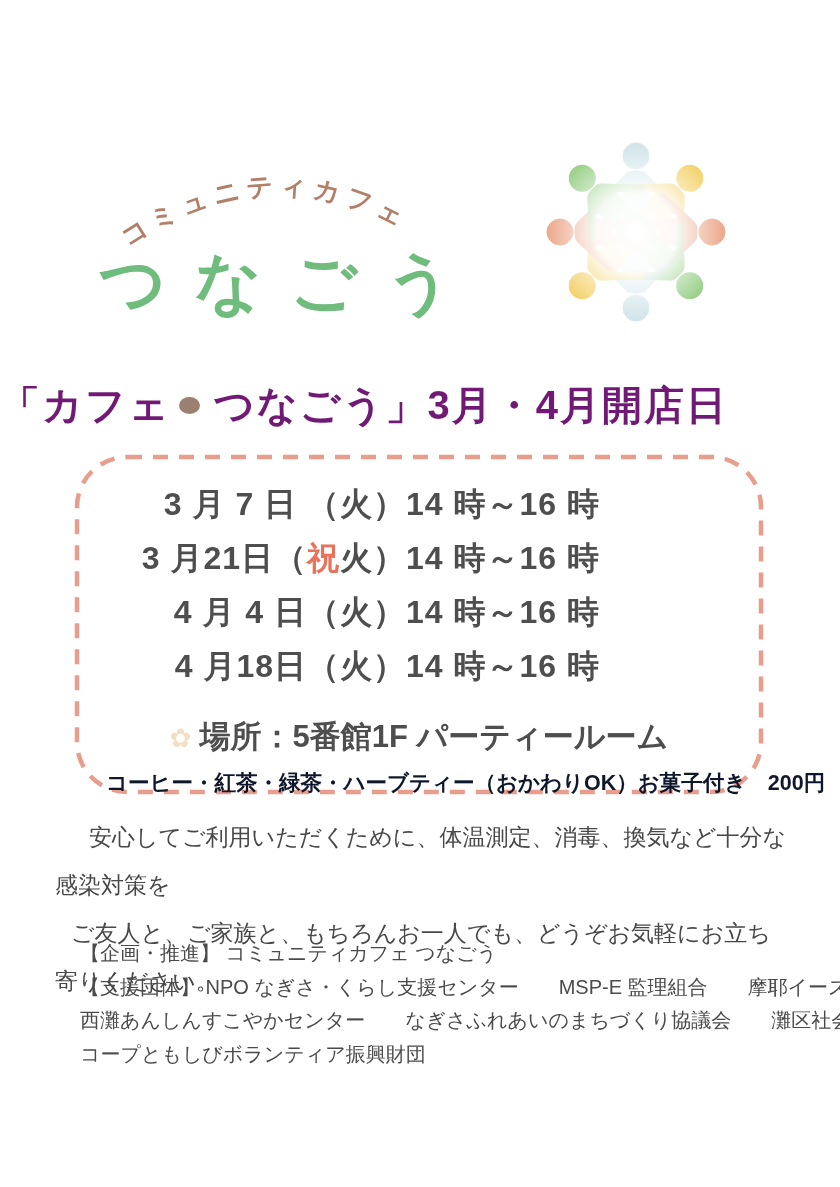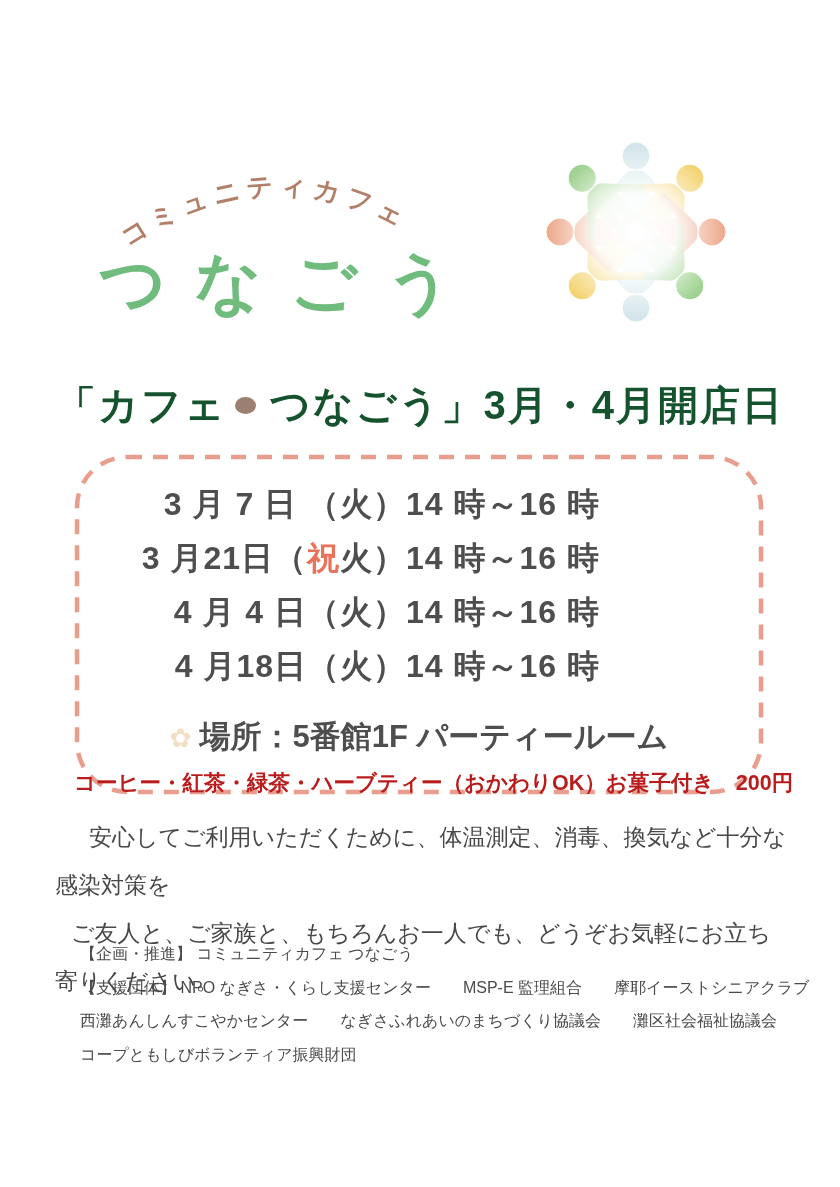--- a/index.html
+++ b/index.html
@@ -11,22 +11,22 @@
 
   
   .brand-svg { position:absolute; left:85px; top:140px; width:390px; height:200px; }
 
   
   .logo-svg { position:absolute; left:522px; top:118px; width:228px; height:228px; }
 
   
   .title {
     position:absolute; top:378px; left:0; width:100%;
-    text-align:center; font-size:40px; font-weight:bold;
-    color:#14532d; letter-spacing:2px; white-space:nowrap;
+    font-size:40px; font-weight:bold;
+    color:#701a75; letter-spacing:2px; white-space:nowrap;
   }
   .title .dot {
     display:inline-block; width:21px; height:17px; border-radius:50%;
     background:#9b8072; margin:0 14px 6px 8px; vertical-align:middle;
   }
 
   
   .sched { position:absolute; left:74px; top:454px; width:690px; height:341px; }
   .sched-border { position:absolute; left:0; top:0; width:100%; height:100%; }
   .sched-rows { position:relative; padding-top:24px; }
@@ -37,36 +37,36 @@
   .srow .date { margin-left:64px; width:268px; letter-spacing:1px; }
   .srow .time { letter-spacing:1px; }
   .holiday { color:#e8735a; }
   .loc-line {
     position:relative; margin-top:22px; text-align:center;
     font-size:31px; font-weight:bold; color:#4e4e4e; white-space:nowrap;
   }
   .loc-line .flower { color:#f2dfc4; font-size:26px; margin-right:8px; font-weight:normal; }
   .menu-line {
     position:relative; margin-top:10px; text-align:center;
-    font-size:21.5px; font-weight:bold; color:#b91c1c; white-space:nowrap;
+    font-size:21.5px; font-weight:bold; color:#0f172a; white-space:nowrap;margin-left:32px;
   }
 
   
   .bodytext {
     position:absolute; top:813px; left:55px; width:732px;
     font-size:23px; color:#484848; line-height:48px;
   }
   .bodytext .l1 { text-indent:34px; }
   .bodytext .l3 { text-indent:16px; }
   .notes { color:#8ba8a2; font-size:20px; margin-left:4px; }
 
   
   .footer {
     position:absolute; top:937px; left:80px; width:710px;
-    font-size:16px; color:#4a4a4a; line-height:33.5px; white-space:nowrap;
+    font-size:20px; color:#4a4a4a; line-height:33.5px; white-space:nowrap;
   }
 </style>
 </head>
 <body>
 
 <div class="page">
 
   <svg class="brand-svg" viewBox="0 0 390 200">
     <defs>
       <path id="archPath" d="M 28 118 Q 195 -8 362 118" fill="none"></path>

